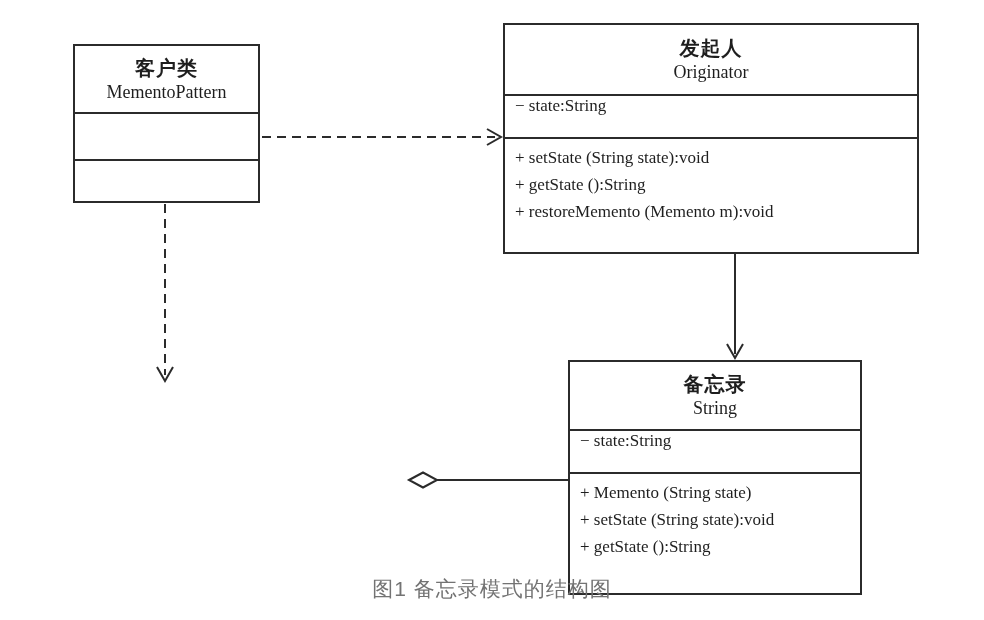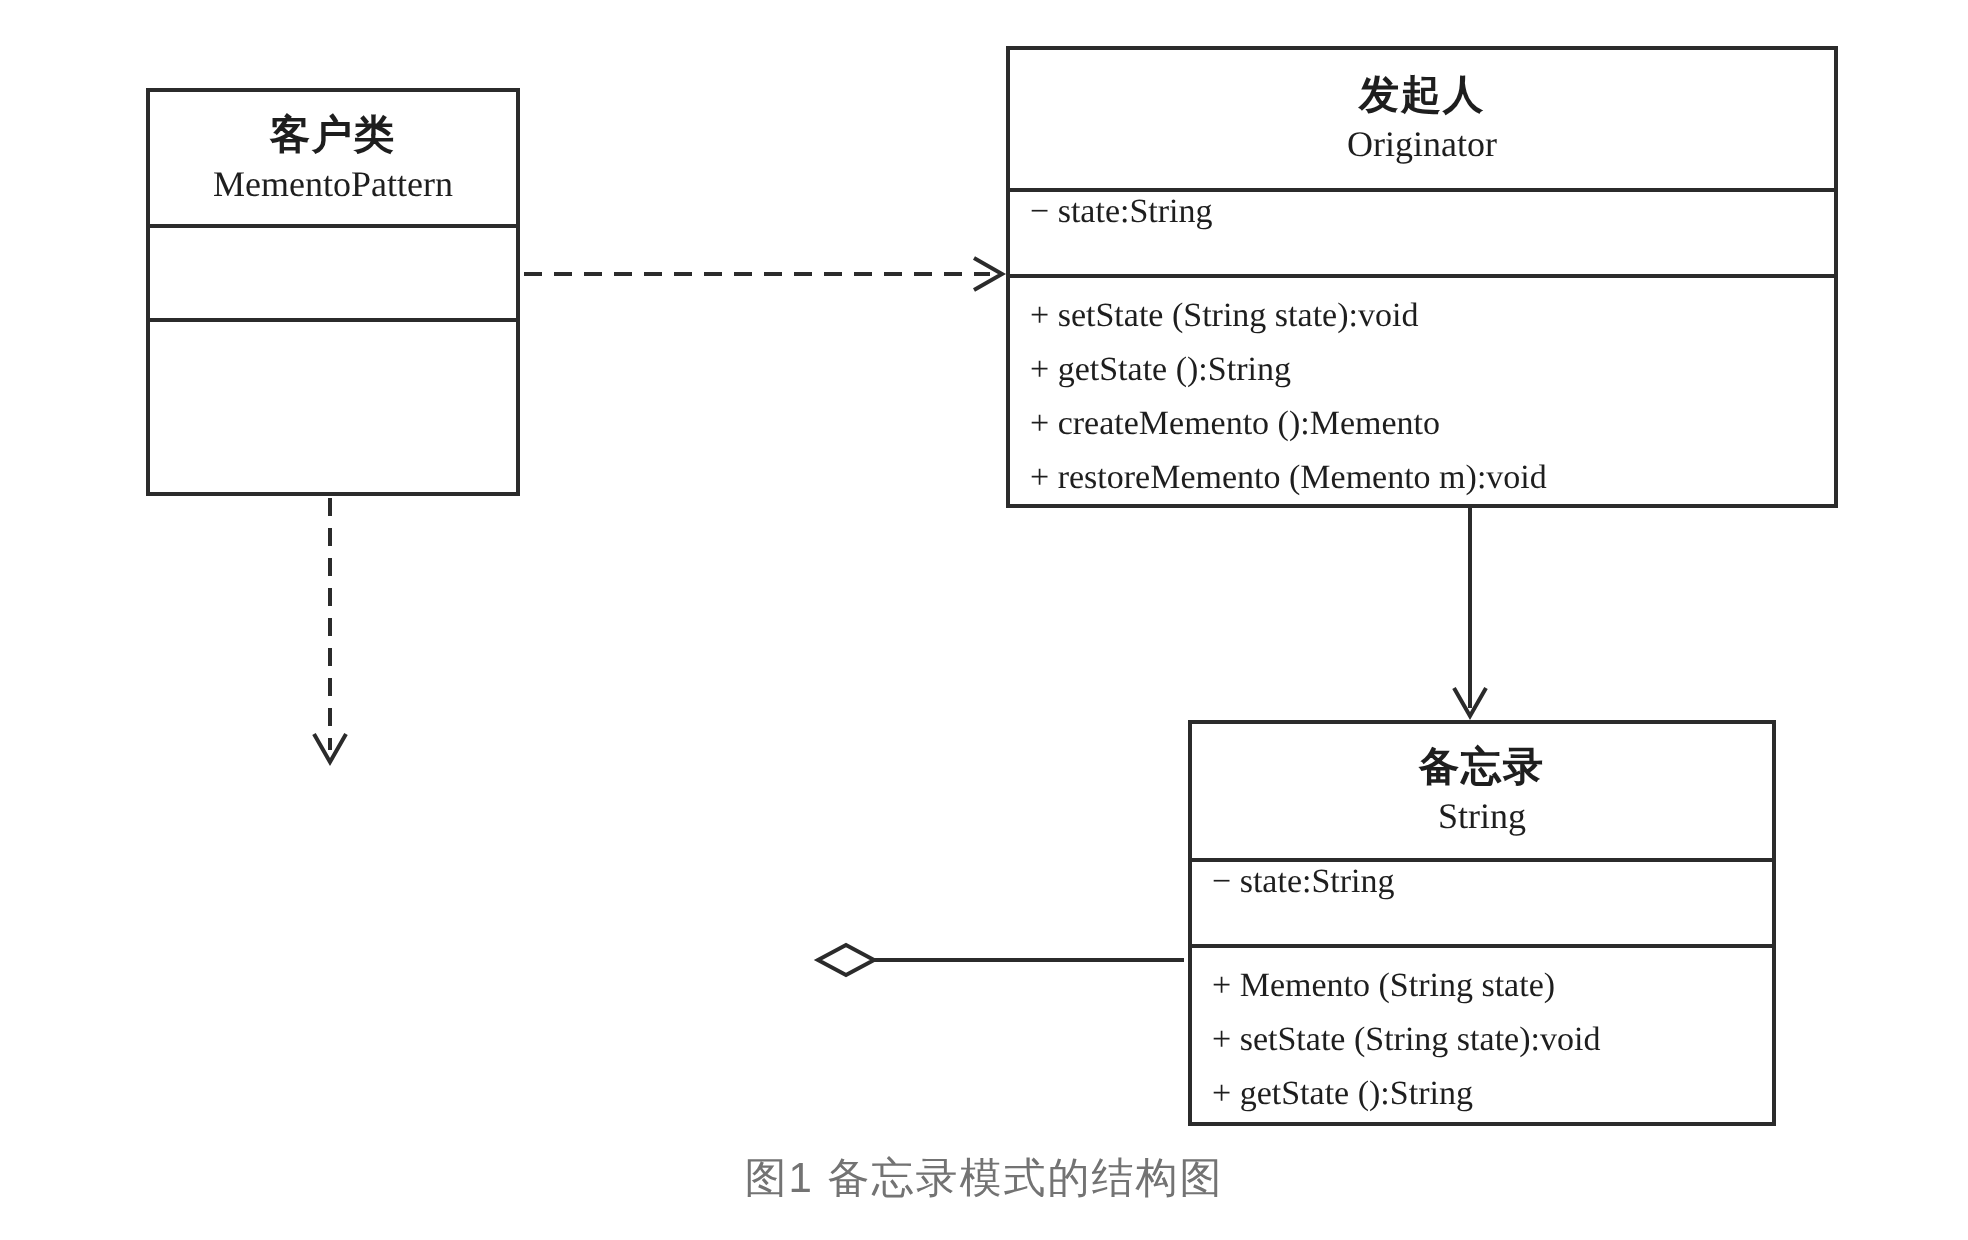--- a/index.html
+++ b/index.html
@@ -91,47 +91,46 @@
     <line x1="165" y1="204" x2="165" y2="375" stroke="#2b2b2b" stroke-width="2" stroke-dasharray="9,6"></line>
     <polyline points="157,367 165,381 173,367" fill="none" stroke="#2b2b2b" stroke-width="2"></polyline>
 
     <line x1="735" y1="254" x2="735" y2="354" stroke="#2b2b2b" stroke-width="2"></line>
     <polyline points="727,344 735,358 743,344" fill="none" stroke="#2b2b2b" stroke-width="2"></polyline>
 
     <polygon points="409,480 423,472.5 437,480 423,487.5" fill="#ffffff" stroke="#2b2b2b" stroke-width="2"></polygon>
     <line x1="437" y1="480" x2="592" y2="480" stroke="#2b2b2b" stroke-width="2"></line>
   </svg>
 
-  <div class="uml-class" style="left:73px; top:44px; width:187px; height:204px;">
+  <div class="uml-class" style="left:73px; top:44px; width:187px; height:159px;">
     <div class="sec title-sec" style="height:66px;">
       <div class="name-cn">客户类</div>
       <div class="name-en">MementoPattern</div>
     </div>
     <div class="sec attr-sec" style="height:47px;"></div>
     <div class="sec grow methods-sec"></div>
   </div>
 
   <div class="uml-class" style="left:503px; top:23px; width:416px; height:231px;">
     <div class="sec title-sec" style="height:69px;">
       <div class="name-cn">发起人</div>
       <div class="name-en">Originator</div>
     </div>
     <div class="sec attr-sec" style="height:43px;">
       <span>− state:String</span>
     </div>
     <div class="sec grow methods-sec">
       <div>+ setState (String state):void</div>
       <div>+ getState ():String</div>
-      <div>+ createMemento ():Memento</div>
       <div>+ restoreMemento (Memento m):void</div>
     </div>
   </div>
 
 
-  <div class="uml-class" style="left:594px; top:360px; width:294px; height:203px;">
+  <div class="uml-class" style="left:568px; top:360px; width:294px; height:235px;">
     <div class="sec title-sec" style="height:67px;">
       <div class="name-cn">备忘录</div>
       <div class="name-en">String</div>
     </div>
     <div class="sec attr-sec" style="height:43px;">
       <span>− state:String</span>
     </div>
     <div class="sec grow methods-sec">
       <div>+ Memento (String state)</div>
       <div>+ setState (String state):void</div>

